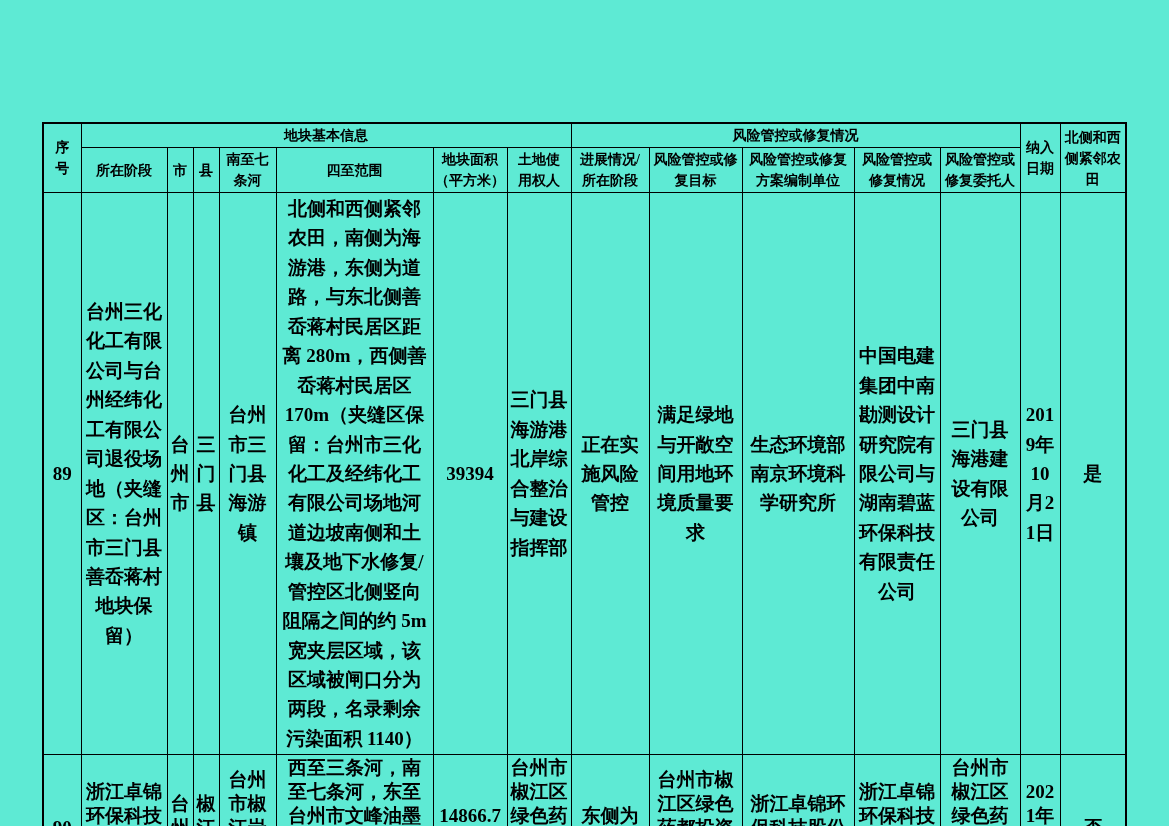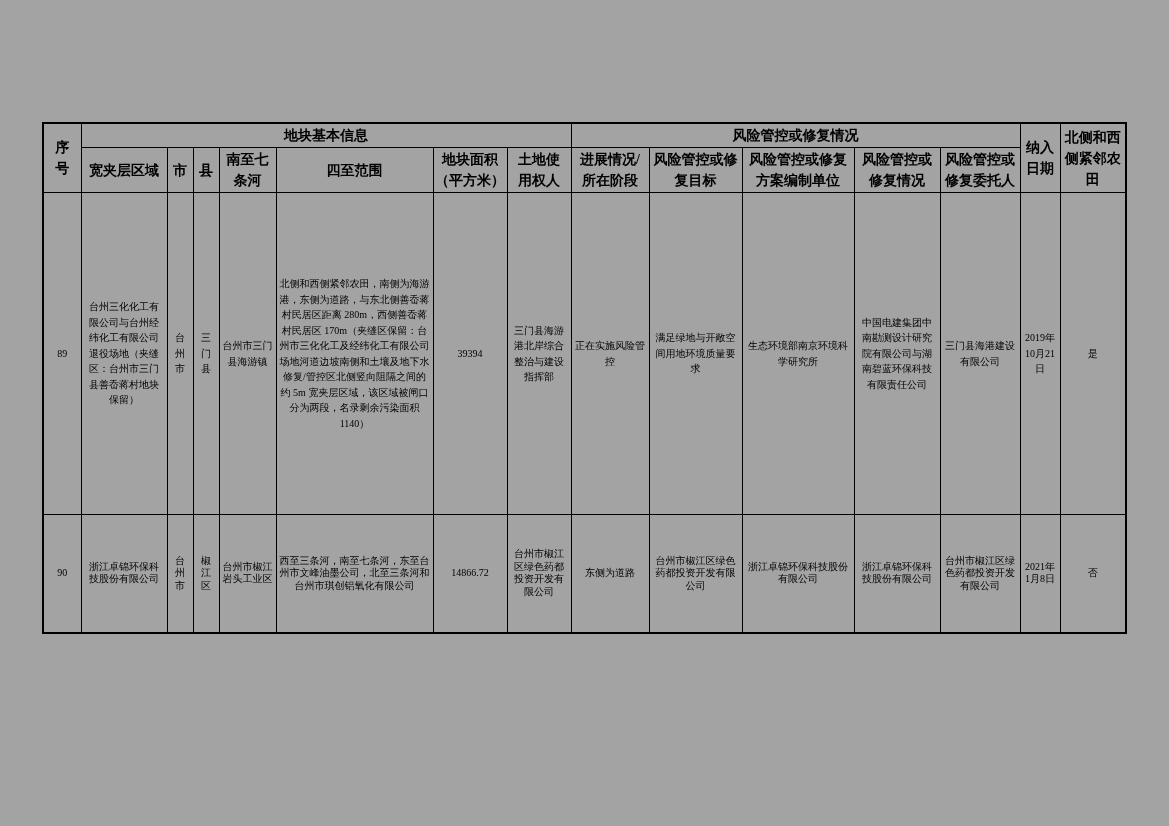--- a/index.html
+++ b/index.html
@@ -5,21 +5,21 @@
   * { margin: 0; padding: 0; box-sizing: border-box; }
   html, body { background: #fff; }
   body {
     width: 1169px; height: 826px;
     font-family: "Liberation Serif", "DejaVu Serif", serif;
     color: #000;
   }
   .page {
     position: relative;
     width: 1169px; height: 826px;
-    background: #a3a3a3;
+    background: #5eead4;
     overflow: hidden;
   }
   table.parcel-table {
     position: absolute;
     left: 42px; top: 122px;
     width: 1083px;
     border-collapse: collapse;
     table-layout: fixed;
     border: 2px solid #000;
   }
@@ -29,21 +29,21 @@
     vertical-align: middle;
     padding: 1px 3px;
     overflow: hidden;
   }
   th {
     font-size: 14px;
     font-weight: bold;
     line-height: 1.5;
     font-family: "Liberation Serif", "DejaVu Serif", serif;
   }
-  td { font-size: 10px; }
+  td { font-size: 19px; font-weight: bold; }
   tr.hrow1 { height: 22px; }
   tr.hrow2 { height: 44px; }
   tr.row89 { height: 322px; }
   tr.row89 td { line-height: 1.55; }
   tr.row90 { height: 118px; }
   tr.row90 td { line-height: 1.25; }
   th.seq-h { padding: 1px 9px; }
   th.area-h { padding: 1px 0; margin-top: 41px; }
   th.landuser-h { padding: 1px 7px; }
   td.break-num { word-break: break-all; }
@@ -72,21 +72,21 @@
     </colgroup>
     <tbody>
       <tr class="hrow1">
         <th rowspan="2" class="seq-h">序号</th>
         <th colspan="7">地块基本信息</th>
         <th colspan="5">风险管控或修复情况</th>
         <th rowspan="2">纳入日期</th>
         <th rowspan="2">北侧和西侧紧邻农田</th>
       </tr>
       <tr class="hrow2">
-        <th>宽夹层区域</th>
+        <th>所在阶段</th>
         <th>市</th>
         <th>县</th>
         <th>南至七条河</th>
         <th>四至范围</th>
         <th class="area-h">地块面积（平方米）</th>
         <th class="landuser-h">土地使用权人</th>
         <th>进展情况/所在阶段</th>
         <th>风险管控或修复目标</th>
         <th>风险管控或修复方案编制单位</th>
         <th>风险管控或修复情况</th>

